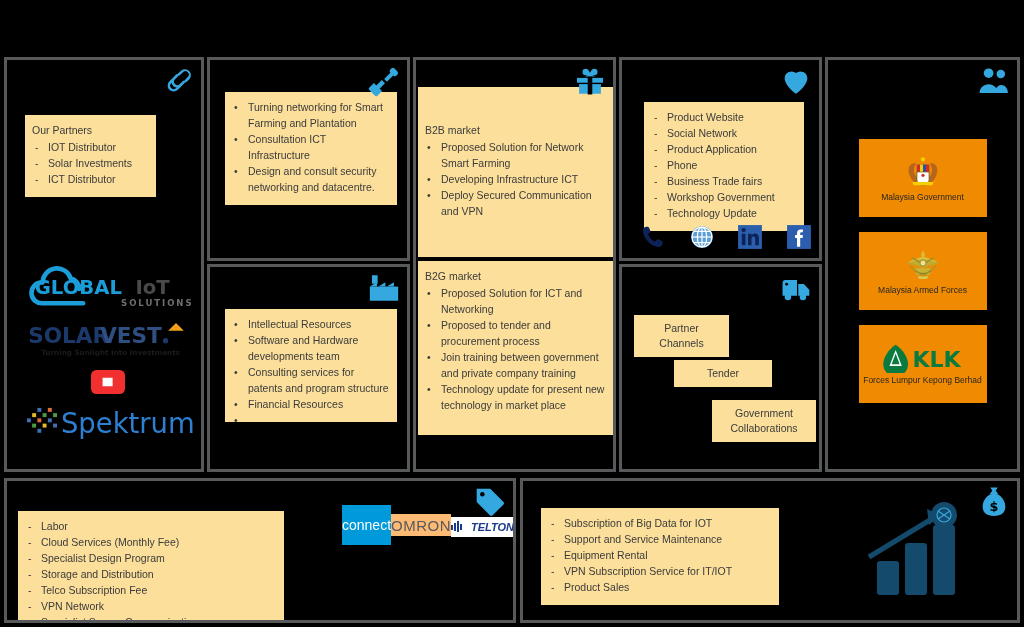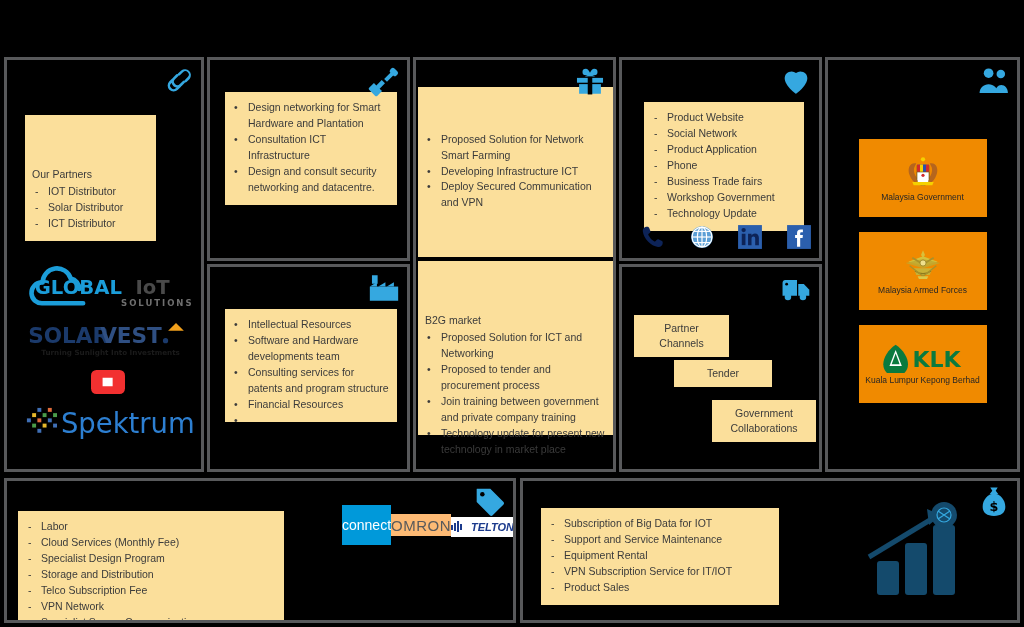--- a/index.html
+++ b/index.html
@@ -66,21 +66,21 @@
   .corner-icon svg { width: 100%; height: 100%; display: block; fill: #35a8e0; }
 
   
   .note {
     background: #fbdf9b;
     color: #3b3b3b;
     font-size: 10.5px;
     line-height: 1.52;
     padding: 8px 7px 9px 7px;
   }
-  .note-title { margin-bottom: 1px; font-size: 10.5px; margin-top: 44px; }
+  .note-title { margin-bottom: 1px; font-size: 10.5px; }
   .note ul { list-style: none; }
   .note li {
     position: relative;
     padding-left: 16px;
     margin-bottom: 0px;
   }
   .note li .mk {
     position: absolute; left: 2px; top: 0;
     width: 12px;
   }
@@ -193,21 +193,21 @@
         <svg viewBox="0 0 24 24">
             <path d="M8.6 15.4a4.2 4.2 0 0 1 0-5.9l2.2-2.2a.9.9 0 0 1 1.3 1.3l-2.2 2.2a2.4 2.4 0 0 0 3.4 3.4l2.2-2.2a.9.9 0 0 1 1.3 1.3l-2.2 2.2a4.2 4.2 0 0 1-6 0zM5.9 18.1a4.2 4.2 0 0 1 0-5.9l2.2-2.2a.9.9 0 1 1 1.3 1.3l-2.2 2.2a2.4 2.4 0 0 0 3.4 3.4l2.2-2.2a.9.9 0 0 1 1.3 1.3l-2.2 2.2a4.2 4.2 0 0 1-6 0z"></path>
             <path d="M14.3 4.6a4.2 4.2 0 0 1 5.9 5.9l-2.2 2.2a.9.9 0 0 1-1.3-1.3l2.2-2.2a2.4 2.4 0 0 0-3.4-3.4l-2.2 2.2a.9.9 0 0 1-1.3-1.3z"></path>
           </svg>
       </span>
 
       <div class="note partners-note">
         <div class="note-title">Our Partners</div>
         <ul>
           <li class="dash"><span class="mk">-</span><span>IOT Distributor</span></li>
-          <li class="dash"><span class="mk">-</span><span>Solar Distributor</span></li>
+          <li class="dash"><span class="mk">-</span><span>Solar Investments</span></li>
           <li class="dash"><span class="mk">-</span><span>ICT Distributor</span></li>
         </ul>
       </div>
 
       <div class="logo-stack">
 
         <svg class="logo-globaliot" viewBox="0 0 260 76">
           <path d="M30 34a22 22 0 0 1 43-6 16 16 0 0 1 13 16" fill="none" stroke="#1b9dd9" stroke-width="7" stroke-linecap="round"></path>
           <path d="M28 34a16 16 0 0 0 2 32h62" fill="none" stroke="#1b9dd9" stroke-width="7" stroke-linecap="round"></path>
           <text x="18" y="52" font-family="DejaVu Sans, sans-serif" font-size="30" font-weight="bold" fill="#1b9dd9">GLOBAL</text>
@@ -252,21 +252,21 @@
 
       <div class="panel p-activities">
         <span class="corner-icon">
           <svg viewBox="0 0 24 24">
               <path d="M19.4 3.2a1.6 1.6 0 0 0-2.3 0l-.6.6a1.6 1.6 0 0 0 0 2.3l-4.4 4.4 2 2 4.4-4.4a1.6 1.6 0 0 0 2.3 0l.6-.6a1.6 1.6 0 0 0 0-2.3z"></path>
               <path d="M10.4 11.3 6.6 15.1l-1.7-1.7-3.4 3.4a1 1 0 0 0 0 1.4l4.3 4.3a1 1 0 0 0 1.4 0l3.4-3.4-1.7-1.7 3.8-3.8z"></path>
             </svg>
         </span>
         <div class="note act-note">
           <ul>
-            <li><span class="mk">•</span><span>Design networking for Smart Hardware and Plantation</span></li>
+            <li><span class="mk">•</span><span>Turning networking for Smart Farming and Plantation</span></li>
             <li><span class="mk">•</span><span>Consultation ICT Infrastructure</span></li>
             <li><span class="mk">•</span><span>Design and consult security networking and datacentre.</span></li>
           </ul>
         </div>
       </div>
 
       <div class="panel p-resources">
         <span class="corner-icon">
           <svg viewBox="0 0 24 24">
               <rect x="3.5" y="3" width="4" height="6"></rect>
@@ -291,20 +291,21 @@
         <svg viewBox="0 0 24 24">
             <path d="M12 6.2c-.7-1.6-1.6-2.9-3-2.9a2.3 2.3 0 0 0 0 4.6h1.4C9 8.4 8 8.9 8 8.9h8s-1-.5-2.4-1h1.4a2.3 2.3 0 0 0 0-4.6c-1.4 0-2.3 1.3-3 2.9z"></path>
             <path d="M2.8 9.8h18.4v3.4H2.8z"></path>
             <path d="M4.3 14.2h15.4V21H4.3z"></path>
             <rect x="10.4" y="9" width="3.2" height="12.5" fill="#000"></rect>
           </svg>
       </span>
 
       <div class="note val-b2b">
         <div>
+          <div class="note-title">B2B market</div>
           <ul>
             <li><span class="mk">•</span><span>Proposed Solution for Network Smart Farming</span></li>
             <li><span class="mk">•</span><span>Developing Infrastructure ICT</span></li>
             <li><span class="mk">•</span><span>Deploy Secured Communication and VPN</span></li>
           </ul>
         </div>
       </div>
 
       <div class="note val-b2g">
         <div class="note-title">B2G market</div>
@@ -425,21 +426,21 @@
           <span class="seg-label">Malaysia Armed Forces</span>
         </div>
 
         <div class="seg-card">
           <svg class="seg-emblem" viewBox="0 0 96 34" style="width:86px;height:30px">
             <path d="M17 2 C8 8 3 17 3 24 a14 14 0 0 0 28 0 C31 17 26 8 17 2 z" fill="#0a7a3e"></path>
             <path d="M17 8 L10 26 h14 z" fill="#ffffff"></path>
             <path d="M17 12 L12.5 24 h9 z" fill="#0a7a3e"></path>
             <text x="36" y="27" font-family="DejaVu Sans, sans-serif" font-size="25" font-weight="bold" fill="#0a7a3e">KLK</text>
           </svg>
-          <span class="seg-label">Kuala Lumpur Kepong Berhad</span>
+          <span class="seg-label">Forces Lumpur Kepong Berhad</span>
         </div>
       </div>
     </div>
   </div>
 
   <div class="bottom-row">
 
     <div class="panel p-cost">
       <span class="corner-icon">
         <svg viewBox="0 0 24 24">

